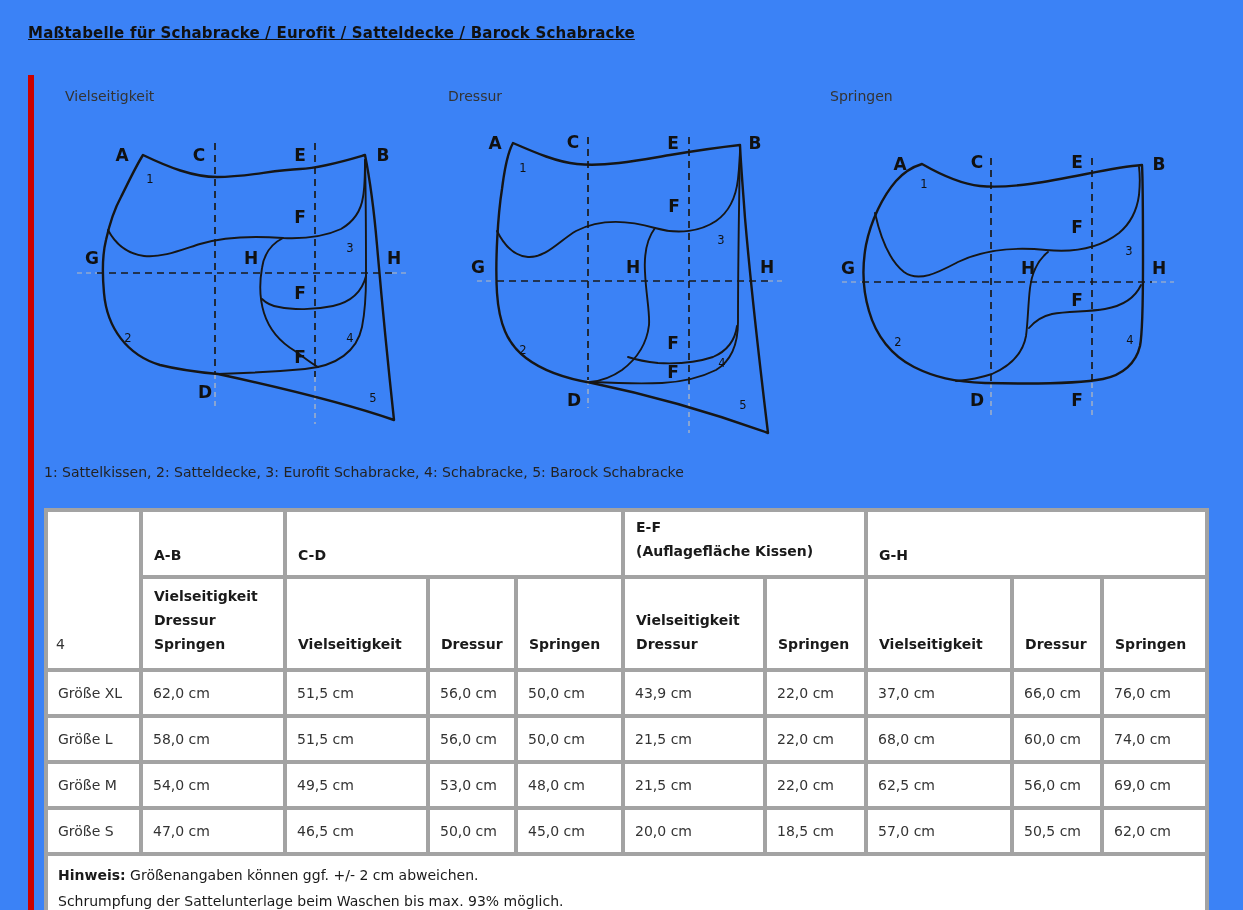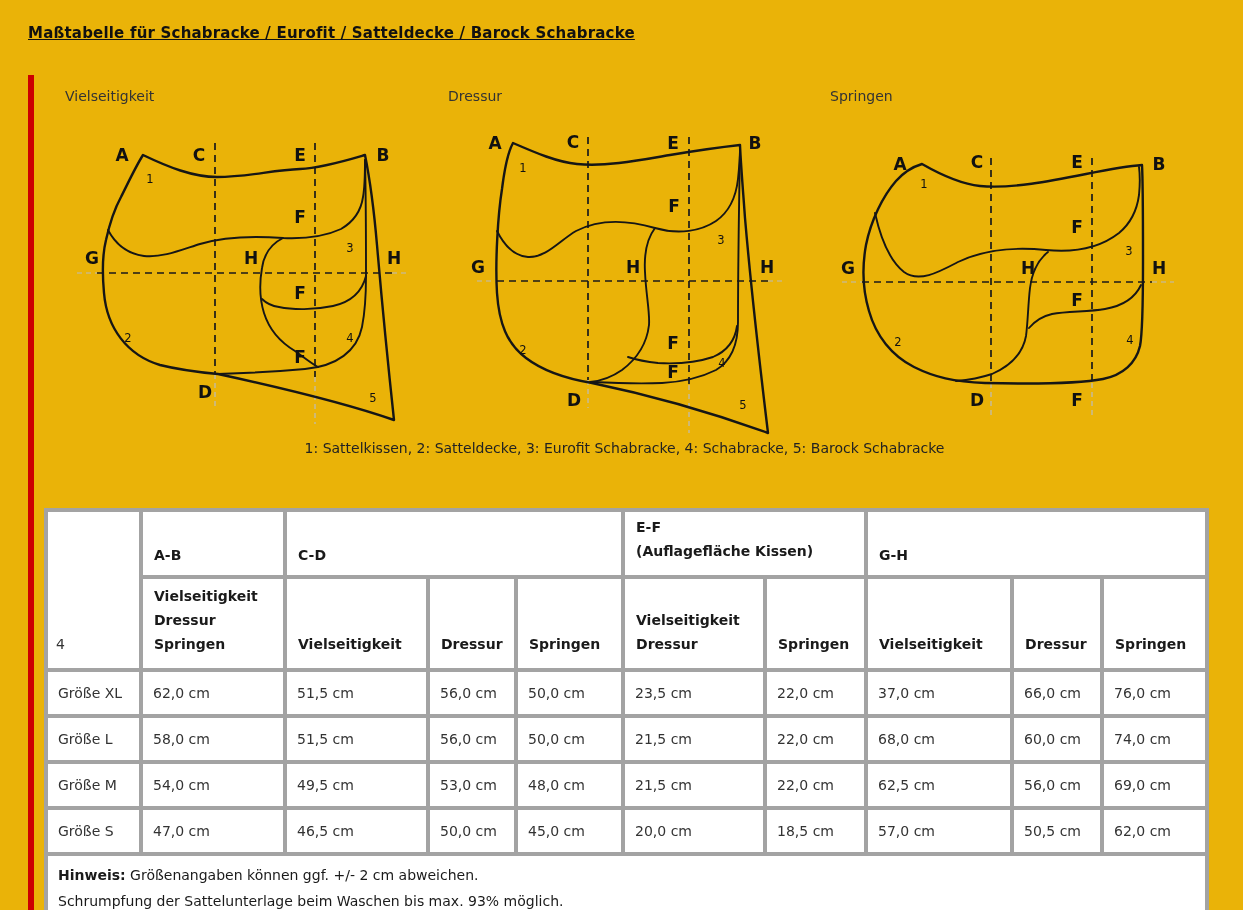--- a/index.html
+++ b/index.html
@@ -1,36 +1,36 @@
 <!DOCTYPE html>
 <html><head>
 <meta charset="utf-8">
 <style>
   html,body{margin:0;padding:0;background:#fff;}
-  .page{position:relative;width:1243px;height:910px;background:#eab308;overflow:hidden;
+  .page{position:relative;width:1243px;height:910px;background:#3b82f6;overflow:hidden;
         font-family:"DejaVu Sans","Liberation Sans",sans-serif;}
   .title{position:absolute;left:28px;top:24px;margin:0;font-size:15px;font-weight:bold;
          color:#111;text-decoration:underline;letter-spacing:.2px;}
   .accent-bar{position:absolute;left:28px;top:75px;width:6px;height:835px;background:#cc0000;}
   .diag-title{position:absolute;top:88px;font-size:14px;color:#333;}
   .t1{left:65px}.t2{left:448px}.t3{left:830px}
   .diag{position:absolute;}
   .d1{left:55px;top:125px;width:390px;height:315px;}
   .d2{left:455px;top:125px;width:330px;height:320px;}
   .d3{left:835px;top:130px;width:345px;height:300px;}
   .po,.pi{fill:none;stroke:#161616;stroke-linecap:round;stroke-linejoin:round;}
   .po{stroke-width:2.4;}
   .pi{stroke-width:1.9;}
   .dd{stroke:#1a1a1a;stroke-width:1.7;stroke-dasharray:7 5;}
   .dl{stroke:#bcbcbc;stroke-width:1.2;stroke-dasharray:5 4;}
   .lt{font-size:17px;font-weight:bold;fill:#111;text-anchor:middle;
       font-family:"DejaVu Sans","Liberation Sans",sans-serif;}
   .num{font-size:11.5px;fill:#111;text-anchor:middle;
       font-family:"DejaVu Sans","Liberation Sans",sans-serif;}
-  .legend{position:absolute;left:44px;top:440px;width:1161px;text-align:center;
+  .legend{position:absolute;left:44px;top:464px;width:1161px;
           font-size:14px;color:#222;}
   table.size-table{position:absolute;left:44px;top:508px;width:1161px;border-collapse:collapse;
           table-layout:fixed;font-size:14px;color:#333;background:#fff;}
   .size-table th,.size-table td{border:4px solid #a3a3a3;text-align:left;overflow:hidden;}
   .size-table th{font-weight:bold;color:#1a1a1a;vertical-align:bottom;padding:0 11px 12px 11px;}
   .size-table th div{line-height:24px;}
   tr.gh1{height:67px;} tr.gh2{height:93px;} tr.dr{height:46px;}
   th.sub{white-space:pre-line;line-height:24px;}
   td.corner{vertical-align:bottom;padding:0 8px 16px 8px;color:#333;}
   td.rowlab,td.cell{vertical-align:middle;padding:0 10px;}
@@ -197,21 +197,21 @@
       <th class="sub">Vielseitigkeit</th>
       <th class="sub">Dressur</th>
       <th class="sub">Springen</th>
     </tr>
     <tr class="dr">
       <td class="rowlab">Größe XL</td>
       <td class="cell">62,0 cm</td>
       <td class="cell">51,5 cm</td>
       <td class="cell">56,0 cm</td>
       <td class="cell">50,0 cm</td>
-      <td class="cell">23,5 cm</td>
+      <td class="cell">43,9 cm</td>
       <td class="cell">22,0 cm</td>
       <td class="cell">37,0 cm</td>
       <td class="cell">66,0 cm</td>
       <td class="cell">76,0 cm</td>
     </tr>
     <tr class="dr">
       <td class="rowlab">Größe L</td>
       <td class="cell">58,0 cm</td>
       <td class="cell">51,5 cm</td>
       <td class="cell">56,0 cm</td>

